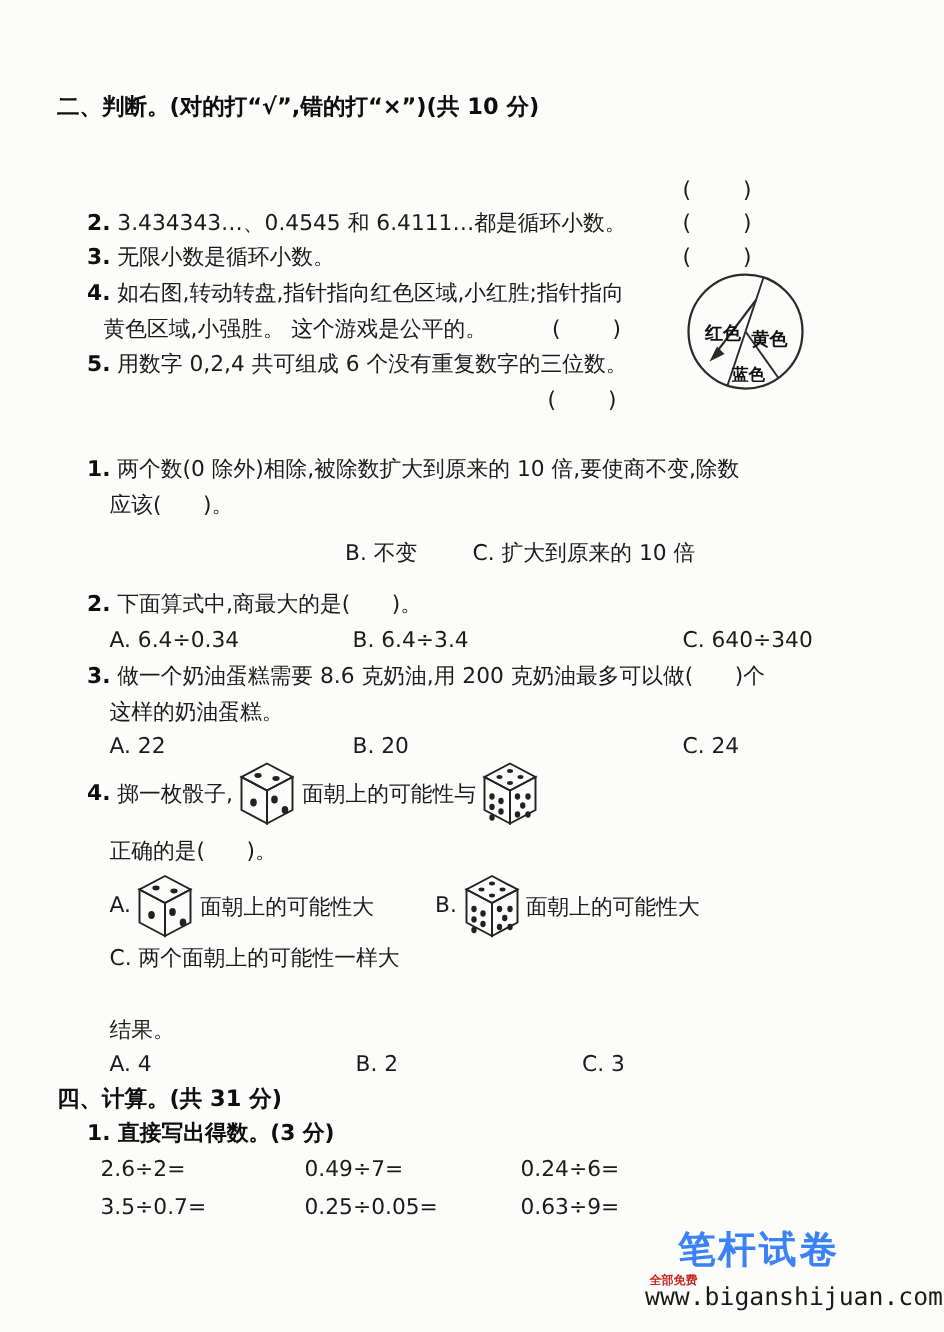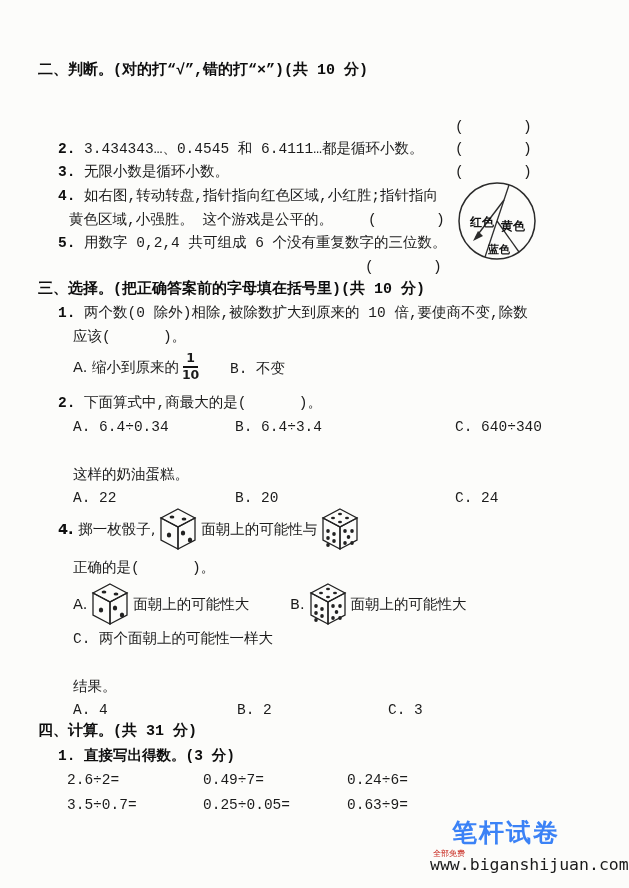--- a/index.html
+++ b/index.html
@@ -11,21 +11,20 @@
     font-family:"DejaVu Sans","Liberation Sans",sans-serif;
     color:#1b1b1b;
     overflow:hidden;
   }
   .line{
     position:absolute;
     white-space:pre;
     font-size:14.5px;
     line-height:1.25;
     color:#1b1b1b;
-    font-family:Liberation Mono, monospace;
   }
   .hdr{font-weight:bold;font-size:15px;color:#0e0e0e;}
   .num{font-weight:bold;color:#0e0e0e;}
   .iconline{
     position:absolute;
     display:flex;
     align-items:center;
     white-space:pre;
     font-size:14.5px;
   }
@@ -43,21 +42,21 @@
   .frac .bar{width:15px;height:1.6px;background:#111;margin:1.5px 0;}
   .bracket{letter-spacing:1px;}
   .wm-brand{
     position:absolute;left:452px;top:816px;
     font-size:25px;font-weight:bold;color:#3b82f6;
     font-family:"DejaVu Serif","Liberation Serif",serif;
     letter-spacing:2px;
   }
   .wm-free{
     position:absolute;left:433px;top:848px;
-    font-size:8px;color:#c8281e;font-weight:normal;
+    font-size:8px;color:#c8281e;font-weight:bold;
   }
   .wm-url{
     position:absolute;left:430px;top:855px;
     font-size:16.5px;color:#1a1a1a;
     font-family:"DejaVu Sans Mono","Liberation Mono",monospace;
   }
   svg text{font-family:"DejaVu Sans","Liberation Sans",sans-serif;}
 </style>
 </head>
 <body>
@@ -86,35 +85,32 @@
     <line x1="45" y1="44" x2="57" y2="8" stroke="#2b2b2b" stroke-width="1.3"></line>
     <line x1="45" y1="44" x2="67" y2="75" stroke="#2b2b2b" stroke-width="1.3"></line>
     <line x1="45" y1="44" x2="33" y2="80" stroke="#2b2b2b" stroke-width="1.3"></line>
     <line x1="52" y1="23" x2="24" y2="60" stroke="#2b2b2b" stroke-width="1.4"></line>
     <polygon points="21,64 31,59 26,54" fill="#2b2b2b"></polygon>
     <text x="18" y="49" font-size="12" font-weight="bold" fill="#111">红色</text>
     <text x="49" y="53" font-size="12" font-weight="bold" fill="#111">黄色</text>
     <text x="36" y="76" font-size="11" font-weight="bold" fill="#111">蓝色</text>
   </svg>
 
-  <div class="line hdr" style="left:38px;top:281px">三、选择。(把正确答案前的字母填在括号里)(共 10 分)</div>
 
   <div class="line" style="left:58px;top:304px"><span class="num">1.</span> <span>两个数(0 除外)相除,被除数扩大到原来的 10 倍,要使商不变,除数</span></div>
   <div class="line" style="left:73px;top:328px">应该(      )。</div>
-  <div class="iconline" style="left:73px;top:351px;height:32px">
-    <span>A. 缩小到原来的</span>
-    <span class="frac"><span>1</span><span class="bar"></span><span>10</span></span>
-  </div>
   <div class="line" style="left:230px;top:360px">B. 不变</div>
+  <div class="line" style="left:315px;top:360px">C. 扩大到原来的 10 倍</div>
 
   <div class="line" style="left:58px;top:394px"><span class="num">2.</span> <span>下面算式中,商最大的是(      )。</span></div>
   <div class="line" style="left:73px;top:418px">A. 6.4÷0.34</div>
   <div class="line" style="left:235px;top:418px">B. 6.4÷3.4</div>
   <div class="line" style="left:455px;top:418px">C. 640÷340</div>
 
+  <div class="line" style="left:58px;top:442px"><span class="num">3.</span> <span>做一个奶油蛋糕需要 8.6 克奶油,用 200 克奶油最多可以做(      )个</span></div>
   <div class="line" style="left:73px;top:466px">这样的奶油蛋糕。</div>
   <div class="line" style="left:73px;top:489px">A. 22</div>
   <div class="line" style="left:235px;top:489px">B. 20</div>
   <div class="line" style="left:455px;top:489px">C. 24</div>
 
   <div class="iconline" style="left:58px;top:506px;height:46px">
     <span class="num">4.</span><span> </span>
     <span>掷一枚骰子,</span>
     <svg class="dice" width="40" height="44" viewBox="0 0 40 44">
       <path d="M20 2 L37 11 L20 20 L3 11 Z" fill="none" stroke="#222" stroke-width="1.3"></path>

